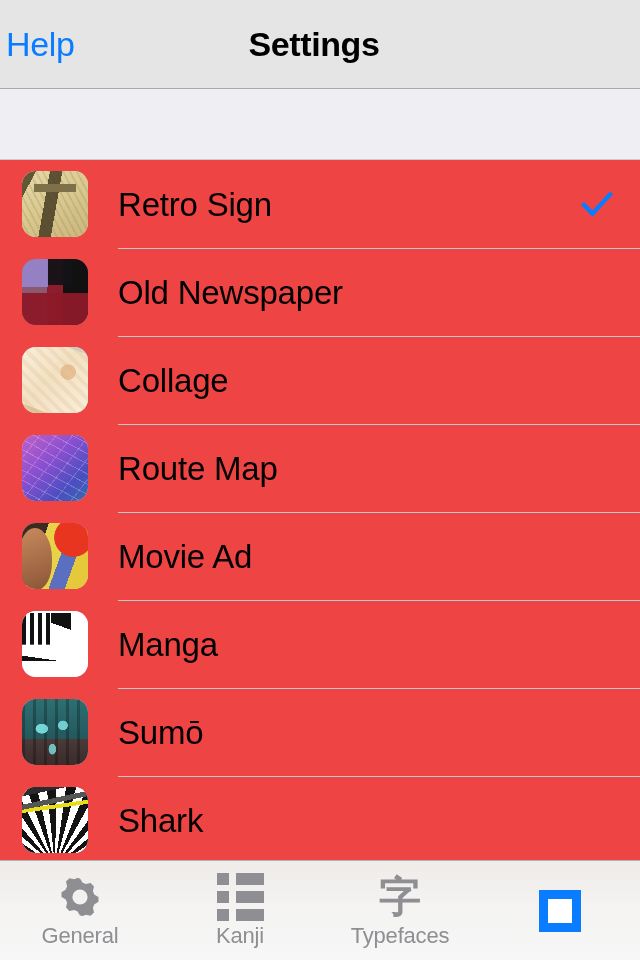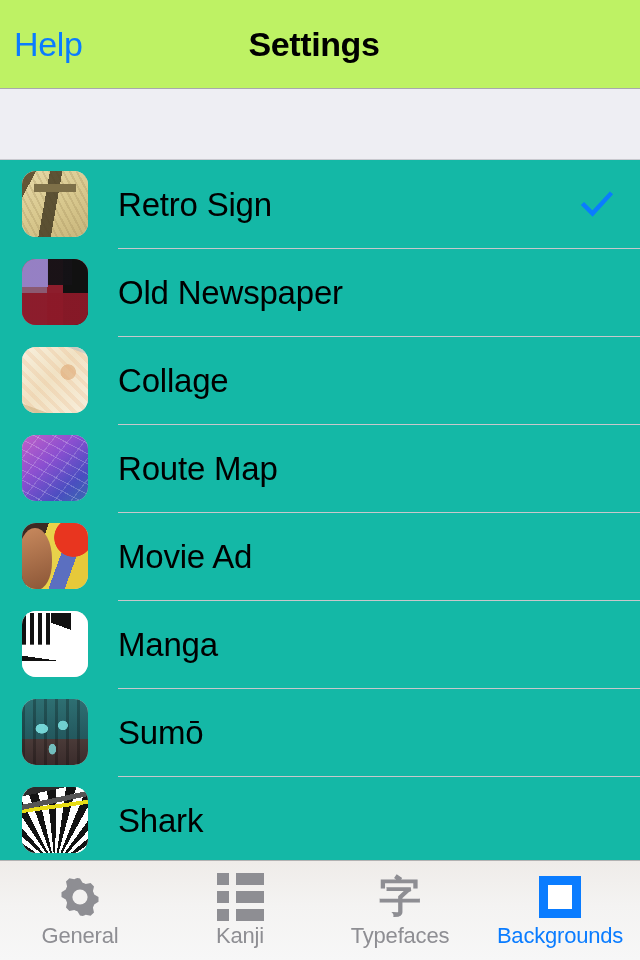--- a/index.html
+++ b/index.html
@@ -9,25 +9,25 @@
     background:#ffffff;
     overflow:hidden;
   }
   #app { position:relative; width:640px; height:960px; display:flex; flex-direction:column; }
 
   
   .navbar {
     position:relative;
     height:88px;
     flex:0 0 88px;
-    background:#bef264;
+    background:#e5e5e5;
     display:flex;
     align-items:center;
     justify-content:space-between;
-    padding:0 14px;
+    padding:0 6px;
   }
   .nav-btn {
     font-size:34px;
     color:#0a7cff;
     letter-spacing:-0.3px;
     line-height:1;
     cursor:pointer;
     white-space:nowrap;
   }
   .nav-btn.right { font-weight:bold; }
@@ -48,21 +48,21 @@
     flex:0 0 72px;
     height:72px;
     background:#eeeef3;
     border-top:1px solid #a8a8ad;
     border-bottom:1px solid #c9c9cf;
   }
 
   
   .list {
     flex:1 1 auto;
-    background:#14b8a6;
+    background:#ef4444;
     overflow:hidden;
     position:relative;
   }
   .row {
     position:relative;
     height:88px;
     display:flex;
     align-items:center;
     padding-left:22px;
     cursor:pointer;
@@ -363,18 +363,17 @@
       <div class="tab-icon">
         <span class="kanji-glyph">字</span>
       </div>
       <div class="tab-label">Typefaces</div>
     </div>
 
     <div class="tab active">
       <div class="tab-icon">
         <div class="sq-icon"></div>
       </div>
-      <div class="tab-label">Backgrounds</div>
     </div>
 
   </div>
 
 </div>
 
 </body></html>

